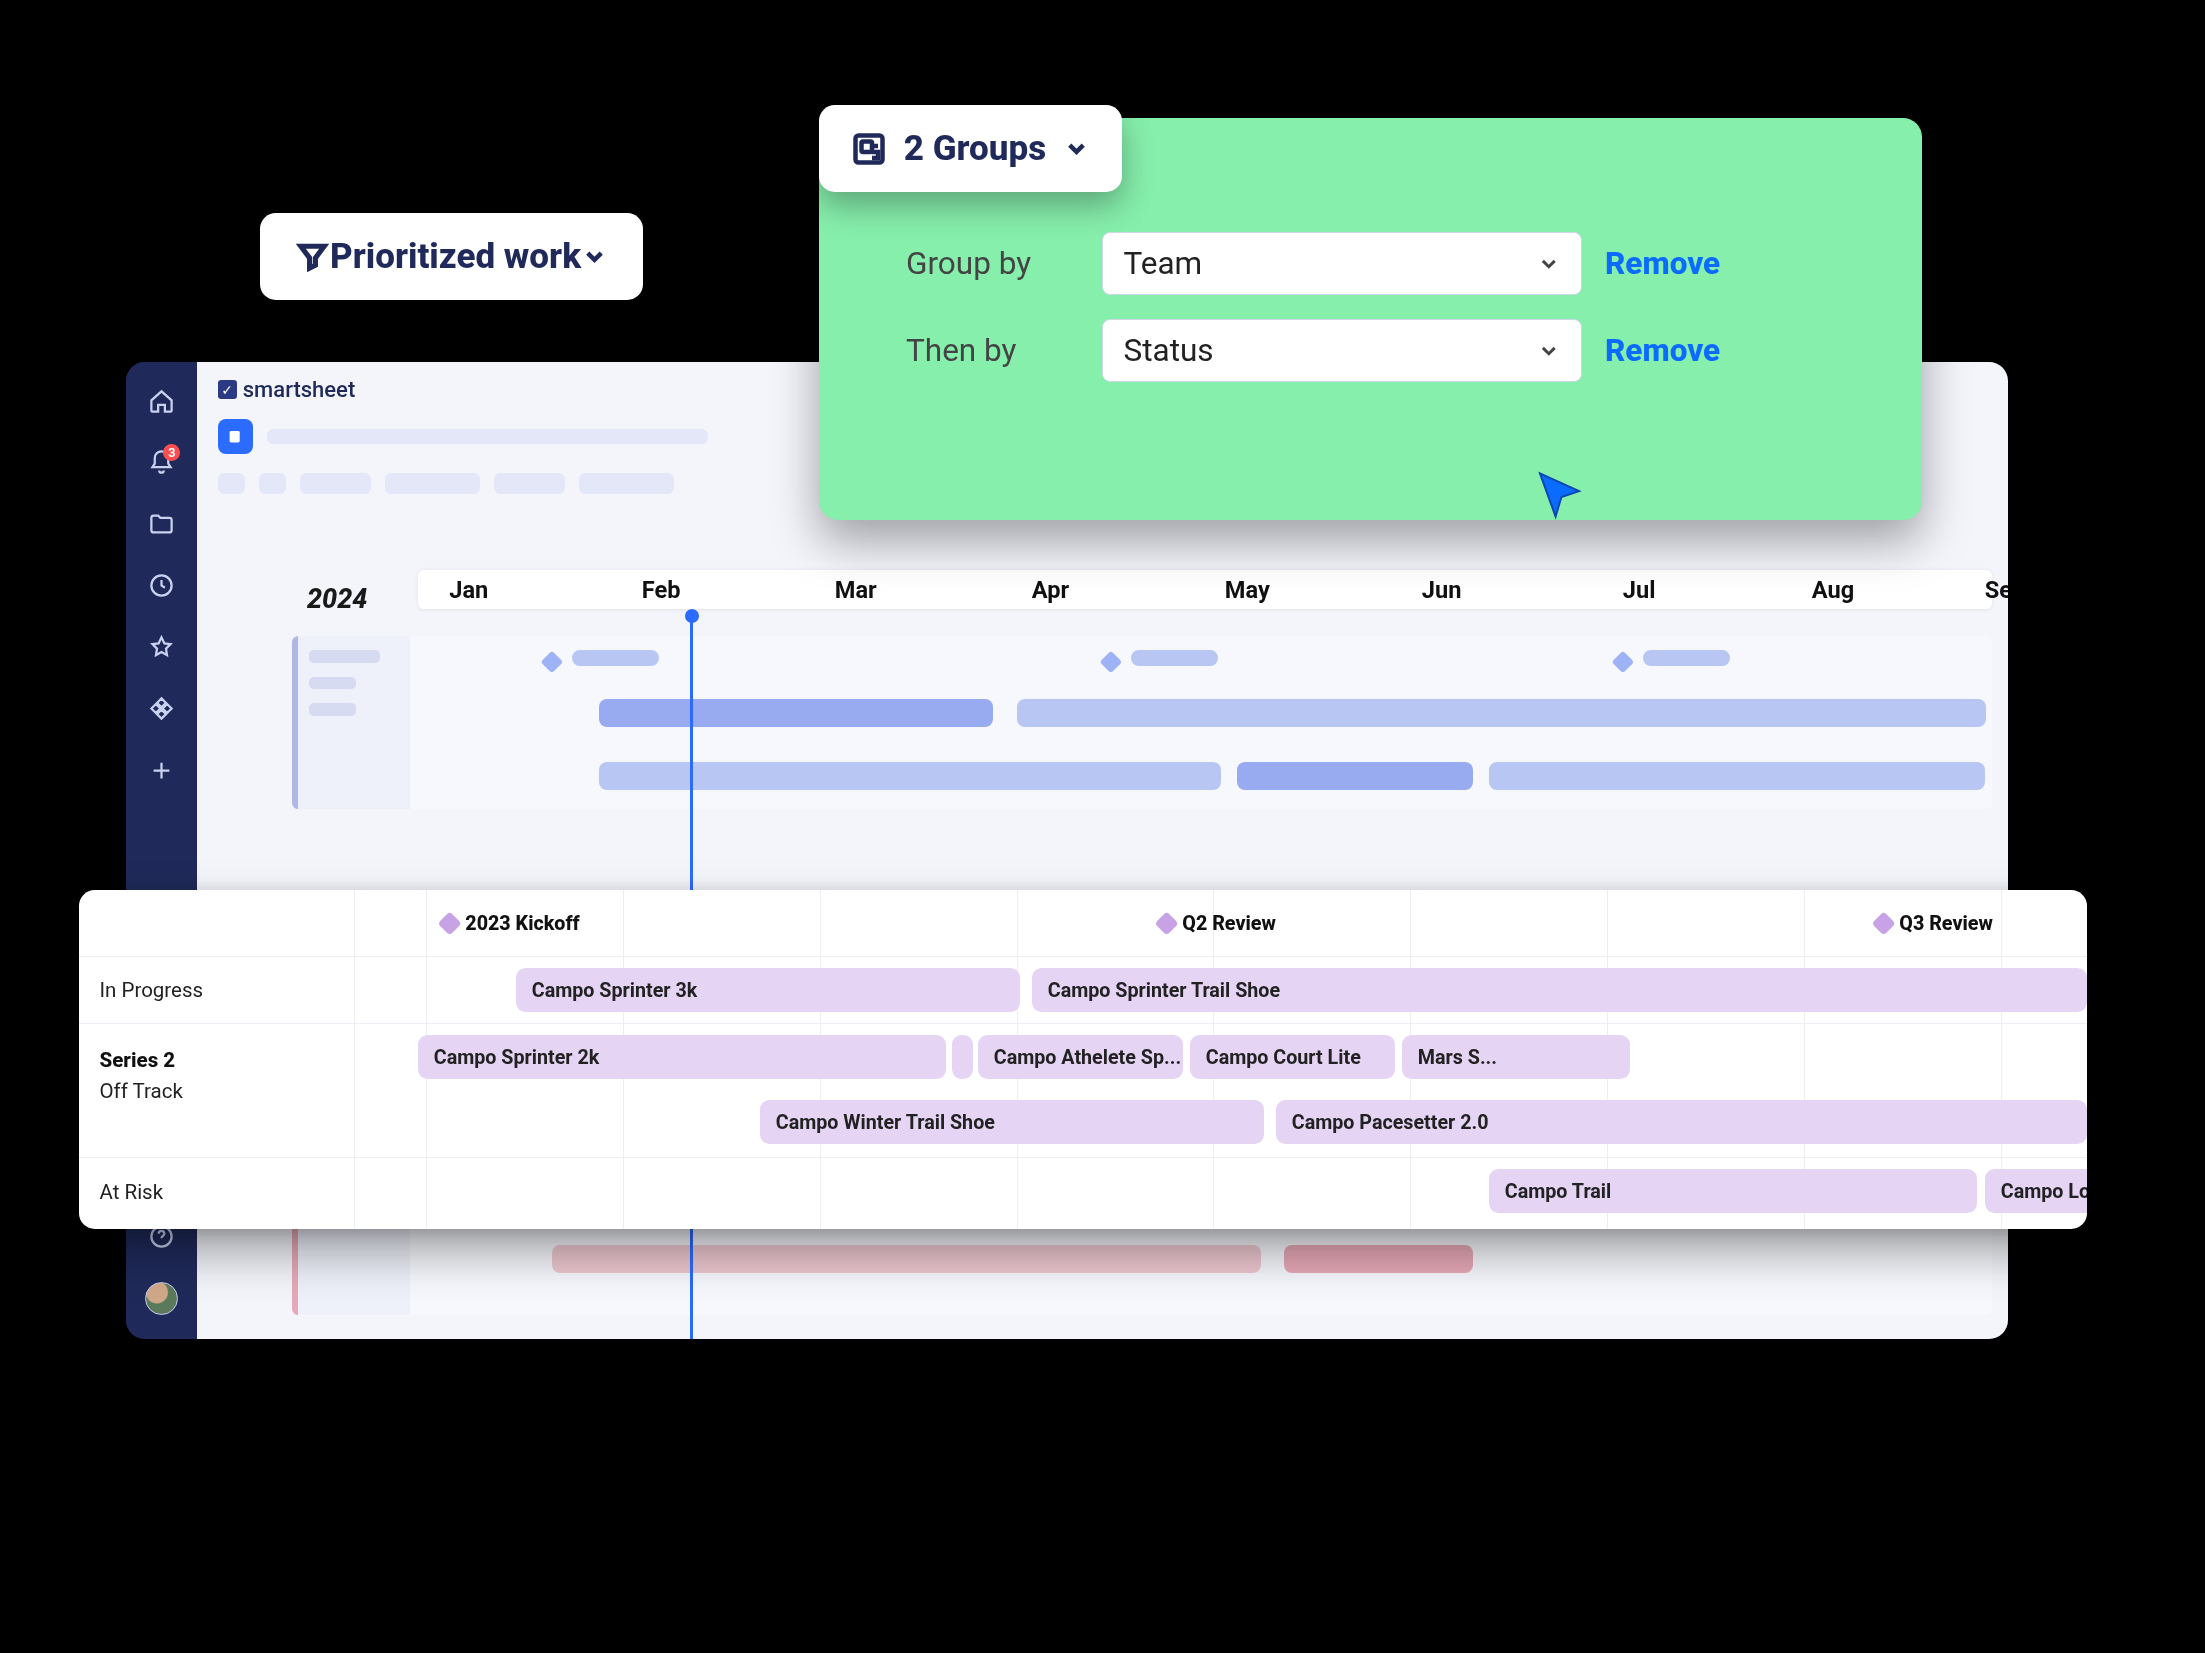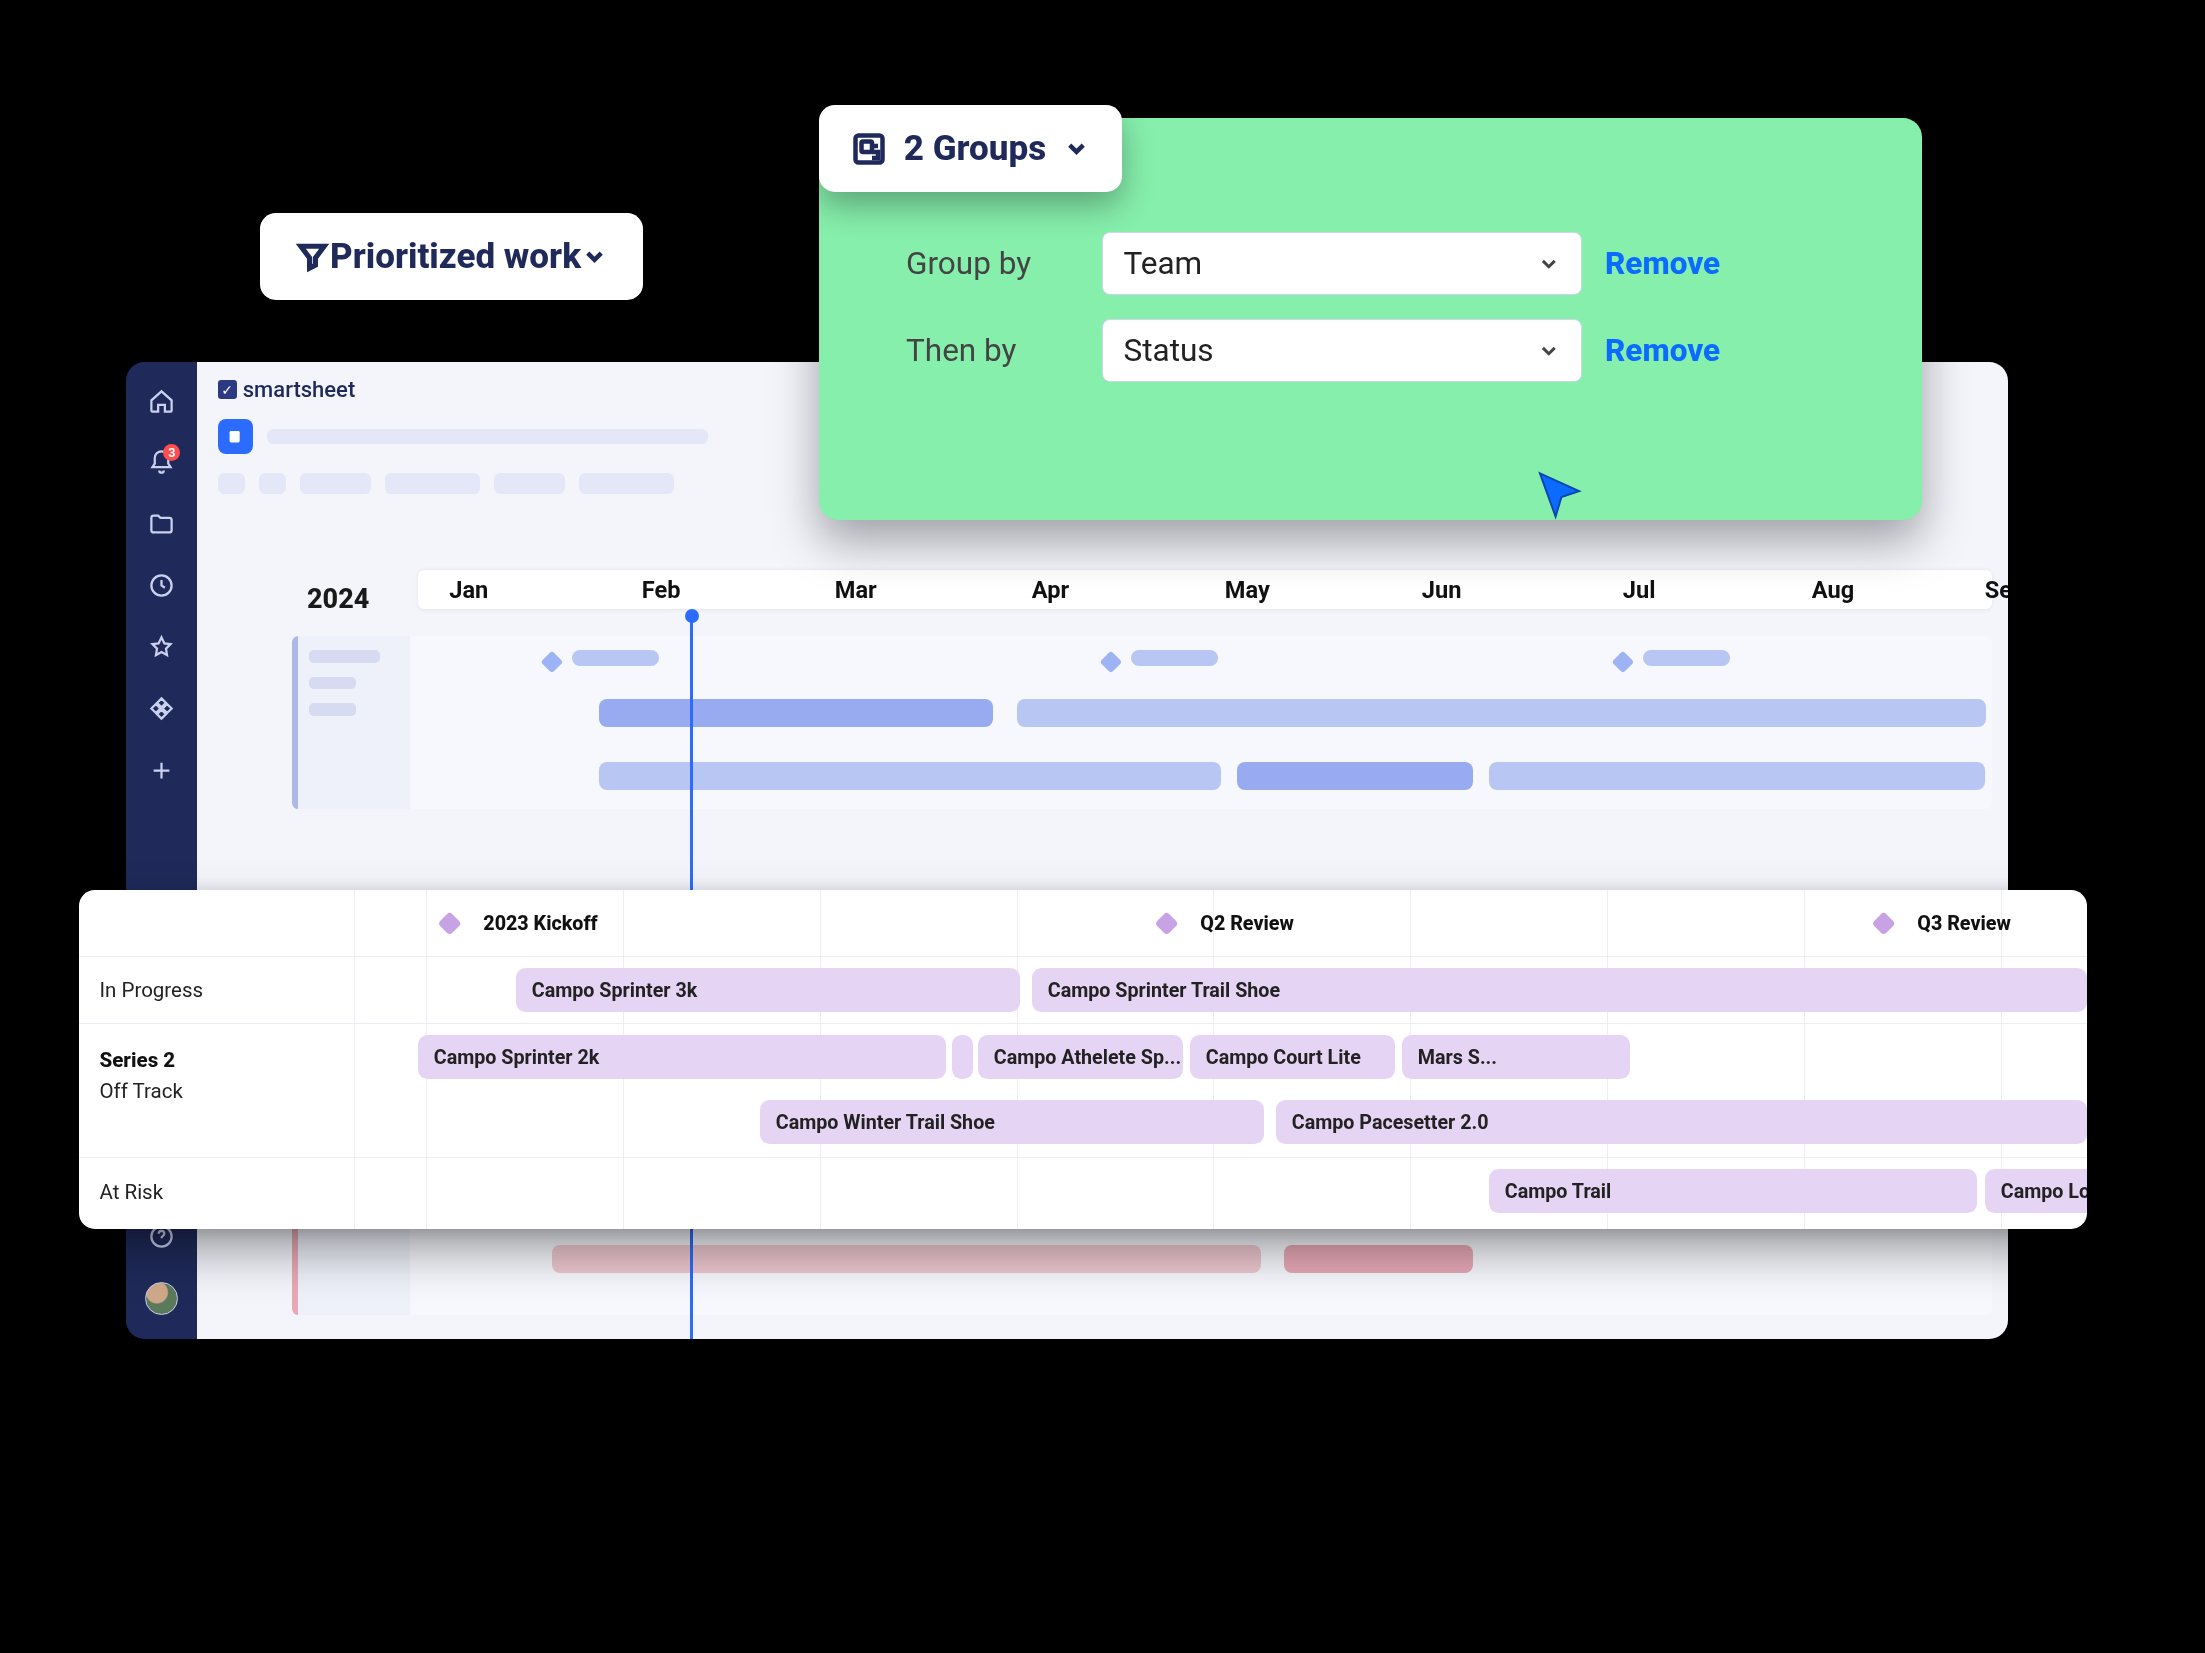--- a/index.html
+++ b/index.html
@@ -20,21 +20,21 @@
 .brand-chk { width:19px; height:19px; background:#2b3a82; border-radius:3.2px; display:flex; align-items:center; justify-content:center; color:#fff; font-size:14px;}
 .loaderrow { height: 39px; display:flex; align-items:center; padding-left:20.5px; gap:14px;}
 .pill-icon { width:35px; height:35px; border-radius:7.9px; background:#2b6cff; display:flex; align-items:center; justify-content:center; color:#fff;}
 .pill-icon svg { width:17.3px; height:17.3px; stroke:#fff; fill:#fff;}
 .sk { background:#e3e7f8; border-radius:6.3px; height:15.8px;}
 .tabsrow { height:39px; display:flex; align-items:center; padding-left:20.5px; gap:14px; margin-top:7.9px;}
 .tabsrow .sk { height:20.5px;}
 
 
 .timeline-hdr { position:absolute; left: 205px; top: 208px; right: 15.8px; height: 50px; }
-.year-lbl { position:absolute; left: -95px; top: 12.6px; font-size: 27px; font-weight:800; color:#1a1a1a;}
+.year-lbl { position:absolute; left: -95px; top: 12.6px; font-size: 27px; font-weight:800; color:#1a1a1a;font-style:italic;}
 .months-box { position:absolute; left: 15.8px; right: 0; top:0; height: 39px; background:#fff; border-radius: 6px; box-shadow: 0 0.8px 4.7px rgba(0,0,0,.07); display:flex; align-items:center;}
 .month-cell { font-size: 23.6px; font-weight: 700; color:#111; position:absolute;}
 
 
 .lane-area { position:absolute; left: 95px; top: 268px; right: 15.8px; bottom:0;}
 .ghost-pane { position:absolute; left:0; right:0; background:#f7f8fd; border-radius:6.3px;}
 .ghost-side { position:absolute; left:0; top:0; width: 118px; bottom:0; background:#eef0fa; border-radius:6.3px 0 0 6.3px; border-left: 6.3px solid #aeb8e6;}
 .ghost-side .sline { background:#d6dbf2; border-radius:4.7px; height:12.6px; margin:14px 11px;}
 .gbar { position:absolute; height: 23.6px; border-radius: 7.9px;}
 .gbar.thick { height:28px;}
@@ -43,21 +43,21 @@
 
 .today-line { position:absolute; top: 258px; bottom:0; width:3.2px; background:#2b6cff; }
 .today-dot { position:absolute; width:14px; height:14px; border-radius:50%; background:#2b6cff; left:50%; top:-11px; transform:translateX(-50%);}
 
 
 .detail-panel { position:absolute; left: 79px; top: 890px; width: 2008px; height: 339px; background:#fff; border-radius: 15.8px; box-shadow: 0 23.6px 47px rgba(0,0,0,.35), 0 3.2px 15.8px rgba(0,0,0,.15); overflow:hidden;}
 .detail-row { position:absolute; left:0; right:0; height:67px; border-bottom:0.8px solid #eceef6;}
 .detail-head { height:67px; border-bottom:0.8px solid #eceef6;}
 .rowlabel-cell { position:absolute; left:0; top:0; width: 276px; height:100%; border-right:0.8px solid #eceef6; display:flex; align-items:center; padding-left:20.5px; font-size:20.5px; color:#222;}
 .series-title { font-weight:800; font-size:20.5px; color:#111;}
-.milestone { position:absolute; display:flex; align-items:center; gap:25px; font-size:19.7px; font-weight:800; color:#111;}
+.milestone { position:absolute; display:flex; align-items:center; gap:7px; font-size:19.7px; font-weight:800; color:#111;}
 .milestone .dm { width:17.3px; height:17.3px; transform:rotate(45deg); border-radius:3.9px; background:#c7a3e6;}
 .taskbar { position:absolute; height:44px; top:11px; background:#e6d4f5; border-radius:9.5px; display:flex; align-items:center; padding-left:15.8px; font-size:19.7px; font-weight:700; color:#222; white-space:nowrap; overflow:hidden;}
 .dgrid { position:absolute; left:276px; right:0; top:0; bottom:0; pointer-events:none;}
 .dgrid div { position:absolute; top:0; bottom:0; width:0.8px; background:#eceef6;}
 
 
 .filter-pill { position:absolute; left:260px; top: 213px; height:87px; padding: 0 35px; background:#fff; border-radius:15.8px; box-shadow:0 14px 31.5px rgba(0,0,0,.30); display:flex; align-items:center; color:#1f2a5a; font-size:35px; font-weight:800;}
 .filter-pill svg.icon { width:35px; height:35px; stroke:#1f2a5a; fill:none; stroke-width:3.5;}
 .filter-pill .chev { width:27px; height:27px;}
 

